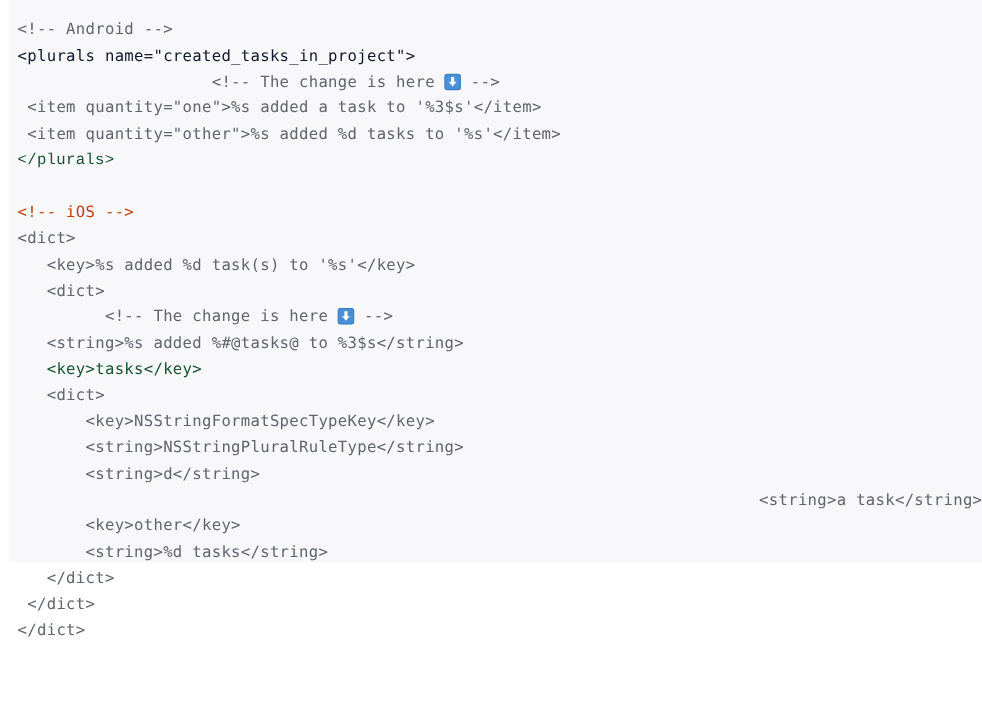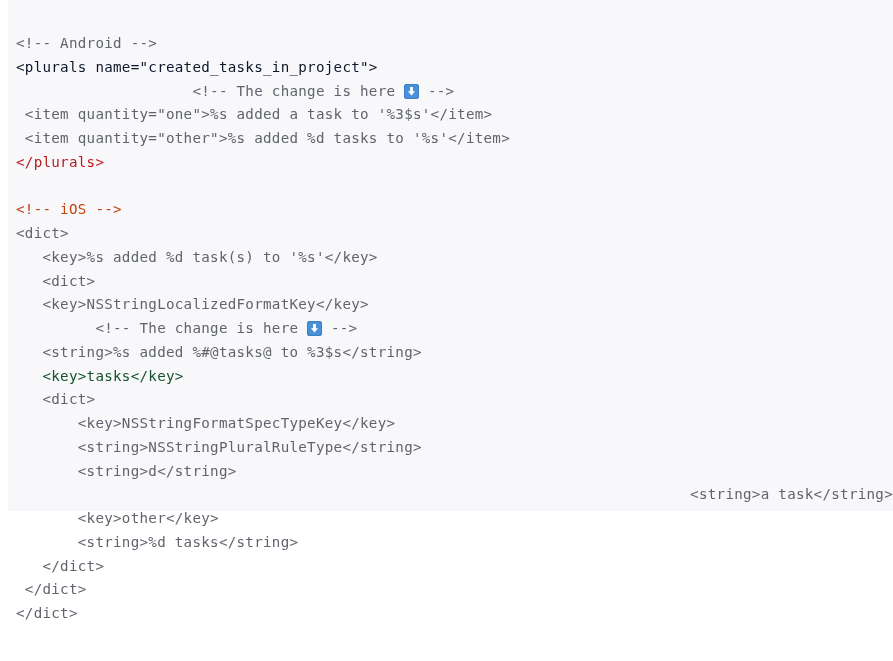--- a/index.html
+++ b/index.html
@@ -14,21 +14,21 @@
     overflow: hidden;
     font-family: "DejaVu Sans Mono", "Liberation Mono", monospace;
   }
   #code-block {
     position: relative;
     box-sizing: border-box;
     width: 893px;
     height: 511px;
     background: #f8f7fa;
     border-left: 8px solid #ffffff;
-    padding: 32px 0 0 0;
+    padding: 16px 0 0 0;
   }
   .code-line {
     box-sizing: border-box;
     height: 23.75px;
     line-height: 23.75px;
     padding-left: 8px;
     font-family: "DejaVu Sans Mono", "Liberation Mono", monospace;
     font-size: 14.2px;
     letter-spacing: 0.28px;
     color: #60656d;
@@ -62,27 +62,26 @@
 <body>
 
 <div id="code-block" style="background: rgb(248, 247, 250);">
     <div class="code-line" style="color: rgb(96, 101, 109);">&lt;!-- Android --&gt;</div>
     <div class="code-line" style="color: #0f172a;">&lt;plurals name="created_tasks_in_project"&gt;</div>
     <div class="code-line" style="color: rgb(96, 101, 109);"><span>                    &lt;!-- The change is here </span><span class="arrow-icon" style="background: rgb(74, 144, 217);"><svg viewBox="0 0 11 11" xmlns="http://www.w3.org/2000/svg">
           <path d="M4.1 1 H6.9 V5.3 H9.1 L5.5 9.6 L1.9 5.3 H4.1 Z" fill="#ffffff"></path>
         </svg></span><span> --&gt;</span></div>
     <div class="code-line" style="color: rgb(96, 101, 109);"> &lt;item quantity="one"&gt;%s added a task to '%3$s'&lt;/item&gt;</div>
     <div class="code-line" style="color: rgb(96, 101, 109);"> &lt;item quantity="other"&gt;%s added %d tasks to '%s'&lt;/item&gt;</div>
-    <div class="code-line" style="color: #b91c1c;">&lt;/plurals&gt;</div>
+    <div class="code-line" style="color: #14532d; font-family: Liberation Mono, monospace;">&lt;/plurals&gt;</div>
     <div class="code-line blank" style="color: rgb(96, 101, 109);">&nbsp;</div>
     <div class="code-line" style="color: #c2410c;">&lt;!-- iOS --&gt;</div>
     <div class="code-line" style="color: rgb(96, 101, 109);">&lt;dict&gt;</div>
     <div class="code-line" style="color: rgb(96, 101, 109);">   &lt;key&gt;%s added %d task(s) to '%s'&lt;/key&gt;</div>
     <div class="code-line" style="color: rgb(96, 101, 109);">   &lt;dict&gt;</div>
-    <div class="code-line" style="color: rgb(96, 101, 109);">   &lt;key&gt;NSStringLocalizedFormatKey&lt;/key&gt;</div>
     <div class="code-line" style="color: rgb(96, 101, 109);"><span>         &lt;!-- The change is here </span><span class="arrow-icon" style="background: rgb(74, 144, 217);"><svg viewBox="0 0 11 11" xmlns="http://www.w3.org/2000/svg">
           <path d="M4.1 1 H6.9 V5.3 H9.1 L5.5 9.6 L1.9 5.3 H4.1 Z" fill="#ffffff"></path>
         </svg></span><span> --&gt;</span></div>
     <div class="code-line" style="color: rgb(96, 101, 109);">   &lt;string&gt;%s added %#@tasks@ to %3$s&lt;/string&gt;</div>
     <div class="code-line" style="color: #14532d;">   &lt;key&gt;tasks&lt;/key&gt;</div>
     <div class="code-line" style="color: rgb(96, 101, 109);">   &lt;dict&gt;</div>
     <div class="code-line" style="color: rgb(96, 101, 109);">       &lt;key&gt;NSStringFormatSpecTypeKey&lt;/key&gt;</div>
     <div class="code-line" style="color: rgb(96, 101, 109);">       &lt;string&gt;NSStringPluralRuleType&lt;/string&gt;</div>
     <div class="code-line" style="color: rgb(96, 101, 109);">       &lt;string&gt;d&lt;/string&gt;</div>
     <div class="code-line" style="color: rgb(96, 101, 109); text-align: right;">       &lt;string&gt;a task&lt;/string&gt;</div>

